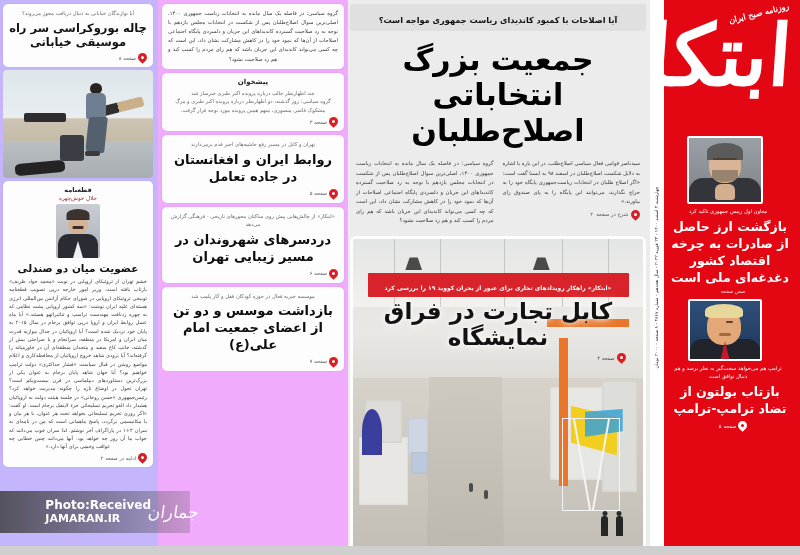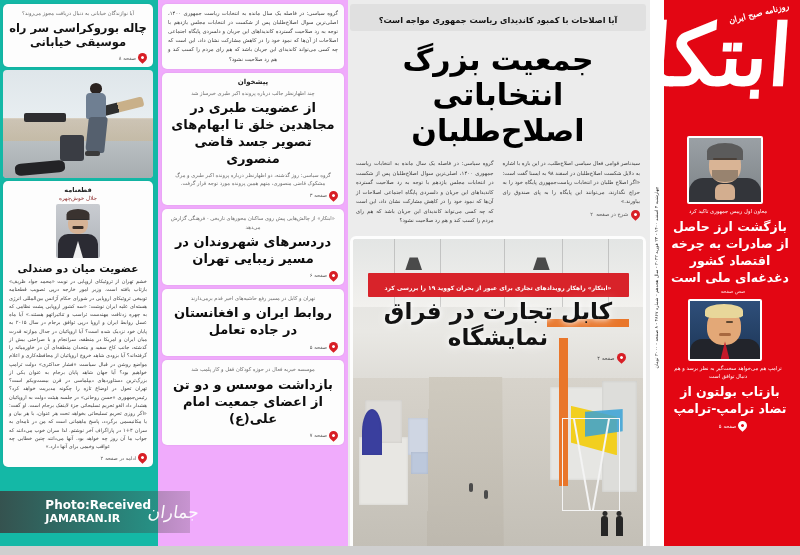--- a/index.html
+++ b/index.html
@@ -13,21 +13,21 @@
     position: relative;
     width: 800px; height: 555px;
     background: #e4e4e4;
     display: flex;
     flex-direction: row-reverse;
   }
 
   
   .col-right {
     width: 158px; height: 555px;
-    background: #14b8a6;
+    background: #c4b5fd;
     padding: 4px 5px 4px 3px;
     display: flex; flex-direction: column;
     gap: 3px;
   }
   .card {
     background: #fdfdfd;
     border-radius: 5px;
     padding: 5px 6px;
     box-shadow: 0 0 2px rgba(0,0,0,.09);
   }
@@ -469,46 +469,45 @@
 
   <div class="col-mid">
 
     <div class="card">
       <div class="lead-blurb">گروه سیاسی: در فاصله یک سال مانده به انتخابات ریاست جمهوری ۱۴۰۰، اصلی‌ترین سوال اصلاح‌طلبان پس از شکست در انتخابات مجلس یازدهم با توجه به رد صلاحیت گسترده کاندیداهای این جریان و دلسردی پایگاه اجتماعی اصلاحات از آن‌ها که نمود خود را در کاهش مشارکت نشان داد، این است که چه کسی می‌تواند کاندیدای این جریان باشد که هم رای مردم را کسب کند و هم رد صلاحیت نشود؟</div>
     </div>
 
     <div class="card">
       <div class="section-tag">پیشخوان</div>
       <div class="kicker">چند اظهارنظر جالب درباره پرونده اکبر طبری خبرساز شد</div>
-      <div class="hl-md">از عضویت طبری در مجاهدین خلق تا ابهام‌های تصویر جسد قاضی منصوری</div>
       <div class="kicker">گروه سیاسی: روز گذشته، دو اظهارنظر درباره پرونده اکبر طبری و مرگ مشکوک قاضی منصوری، متهم همین پرونده مورد توجه قرار گرفت.</div>
       <div class="pagemark">
         <span class="pin"></span>
         <span>صفحه</span>
         <span>۳</span>
+      </div>
+    </div>
+
+    <div class="card">
+      <div class="kicker">تهران و کابل در مسیر رفع حاشیه‌های اخیر قدم برمی‌دارند</div>
+      <div class="hl-md">روابط ایران و افغانستان در جاده تعامل</div>
+      <div class="pagemark">
+        <span class="pin"></span>
+        <span>صفحه</span>
+        <span>۵</span>
       </div>
     </div>
 
     <div class="card">
       <div class="kicker">«ابتکار» از چالش‌هایی پیش روی ساکنان محورهای تاریخی - فرهنگی گزارش می‌دهد</div>
       <div class="hl-md">دردسرهای شهروندان در مسیر زیبایی تهران</div>
       <div class="pagemark">
         <span class="pin"></span>
         <span>صفحه</span>
         <span>۶</span>
-      </div>
-    </div>
-
-    <div class="card">
-      <div class="kicker">تهران و کابل در مسیر رفع حاشیه‌های اخیر قدم برمی‌دارند</div>
-      <div class="hl-md">روابط ایران و افغانستان در جاده تعامل</div>
-      <div class="pagemark">
-        <span class="pin"></span>
-        <span>صفحه</span>
-        <span>۵</span>
       </div>
     </div>
 
     <div class="card">
       <div class="kicker">موسسه خیریه فعال در حوزه کودکان قفل و کار پلمب شد</div>
       <div class="hl-md">بازداشت موسس و دو تن از اعضای جمعیت امام علی(ع)</div>
       <div class="pagemark">
         <span class="pin"></span>
         <span>صفحه</span>
         <span>۷</span>

